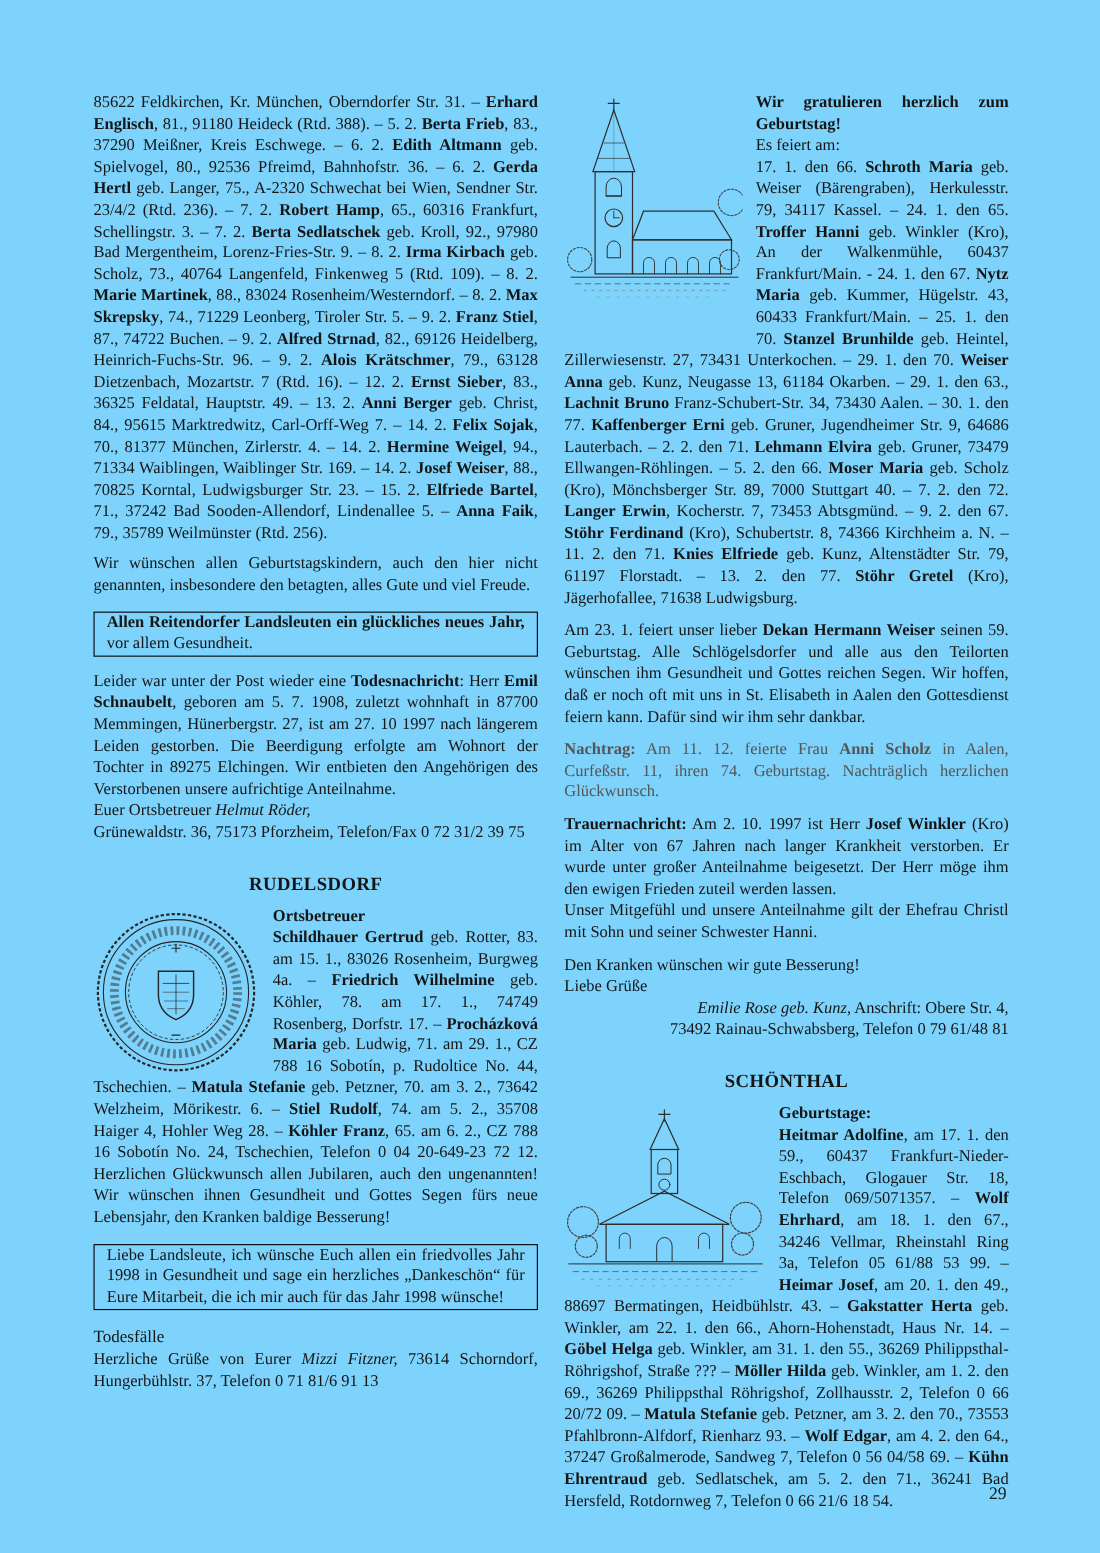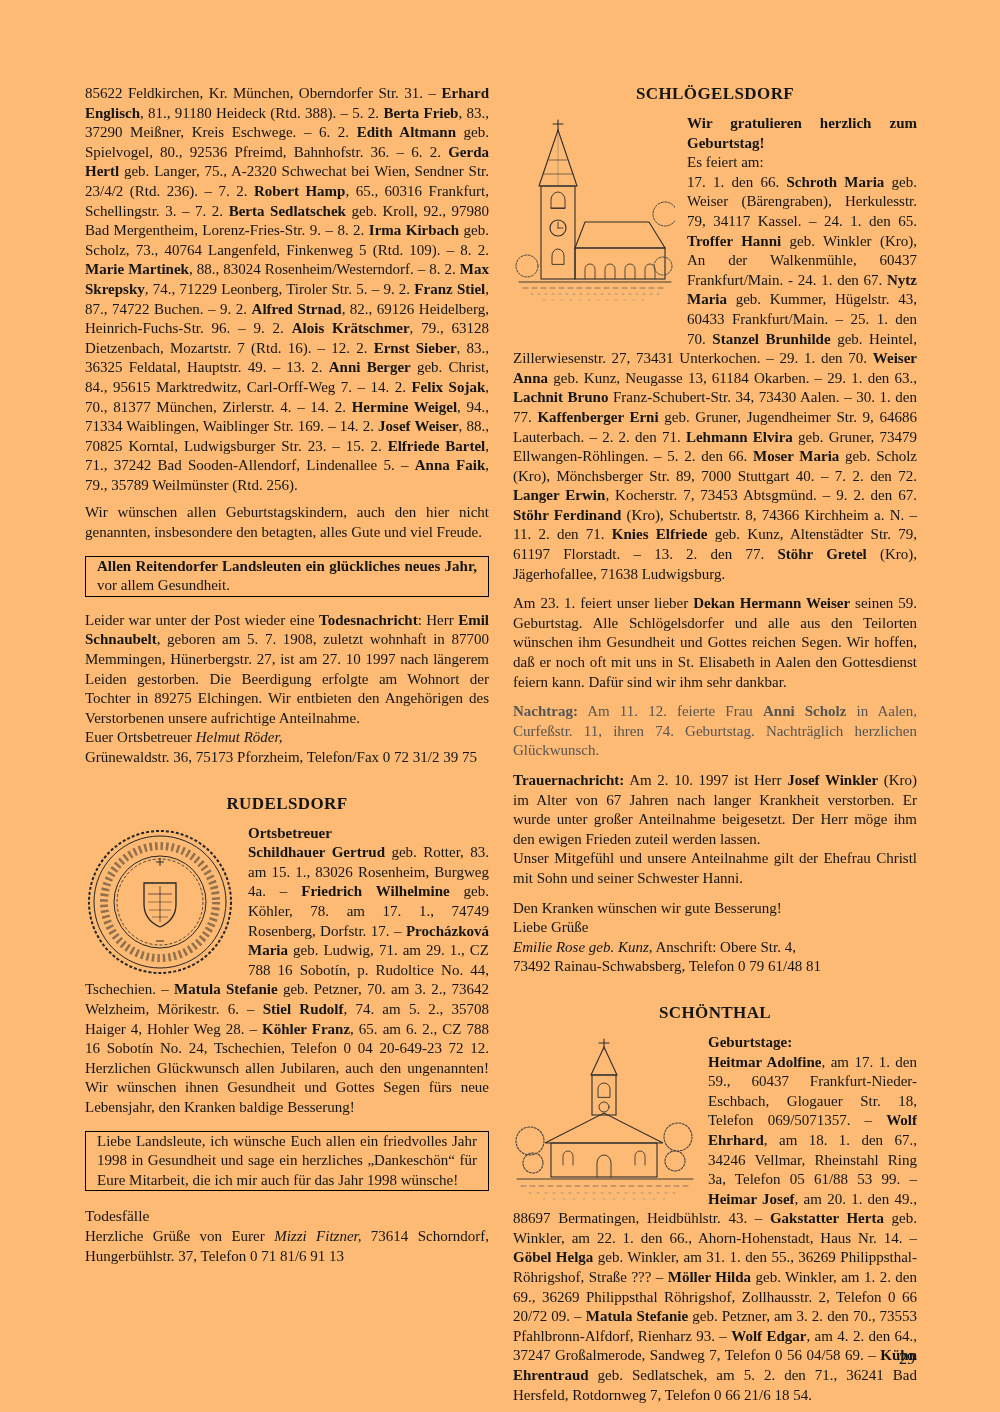--- a/index.html
+++ b/index.html
@@ -1,28 +1,28 @@
 <!DOCTYPE html>
 <html><head>
 <meta charset="utf-8">
 <style>
   html,body{margin:0;padding:0;background:#e8e8e8;}
   .page{
     position:relative;width:1000px;height:1412px;margin:0 auto;
-    background:#fdba74;overflow:hidden;
+    background:#7dd3fc;overflow:hidden;
     font-family:"Liberation Serif","DejaVu Serif",serif;color:#151515;
   }
   .columns{display:flex;gap:24px;padding:84px 83px 0 85px;}
   .col{width:404px;}
   .body{font-size:15px;line-height:19.6px;margin:0;}
   .just{text-align:justify;}
   .sub{font-weight:bold;}
   .mt8{margin-top:8px;}
   .mt10{margin-top:10px;}
-  .center{text-align:left;}
+  .center{text-align:right;}
   .faded{color:#555;}
   h2.village{
     font-size:17px;font-weight:bold;text-align:center;
     margin:26px 0 10px;letter-spacing:.4px;
   }
   h2.village.first{margin-top:0;}
   h3.subhead{font-size:15.5px;font-weight:normal;margin:16px 0 2px;}
   .box{border:1.5px solid #000;padding:0 11px;margin:13px 0 14px;}
   .flow::after{content:"";display:block;clear:both;}
   .seal{float:left;width:150px;height:148px;margin:4px 13px 4px 0;}
@@ -78,21 +78,20 @@
 
       <div class="box">
         <p class="body just">Liebe Landsleute, ich wünsche Euch allen ein friedvolles Jahr 1998 in Gesundheit und sage ein herzliches „Dankeschön“ für Eure Mitarbeit, die ich mir auch für das Jahr 1998 wünsche!</p>
       </div>
 
       <h3 class="subhead">Todesfälle</h3>
       <p class="body just">Herzliche Grüße von Eurer <i>Mizzi Fitzner,</i> 73614 Schorndorf, Hungerbühlstr. 37, Telefon 0 71 81/6 91 13</p>
     </section>
 
     <section class="col">
-      <h2 class="village first">SCHLÖGELSDORF</h2>
 
       <div class="flow">
         <div class="church1">
           <svg viewBox="0 0 162 212">
             <g fill="none" stroke="#2e2e2e" stroke-width="1.1" stroke-linecap="round">
               <line x1="45" y1="4" x2="45" y2="16"></line>
               <line x1="40" y1="8" x2="50" y2="8"></line>
               <polygon points="45,14 64,70 26,70"></polygon>
               <line x1="45" y1="18" x2="45" y2="70" stroke-width="0.5" stroke="#777"></line>
               <line x1="36" y1="44" x2="54" y2="44" stroke-width="0.6"></line>

